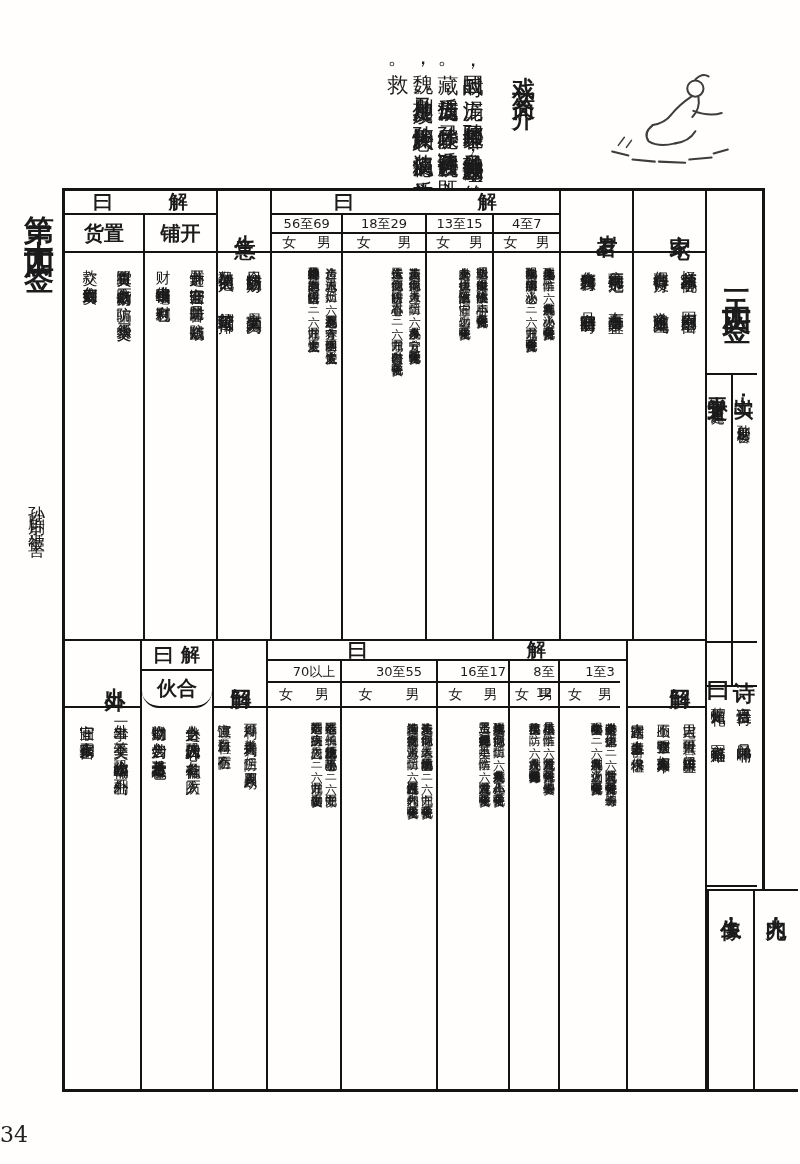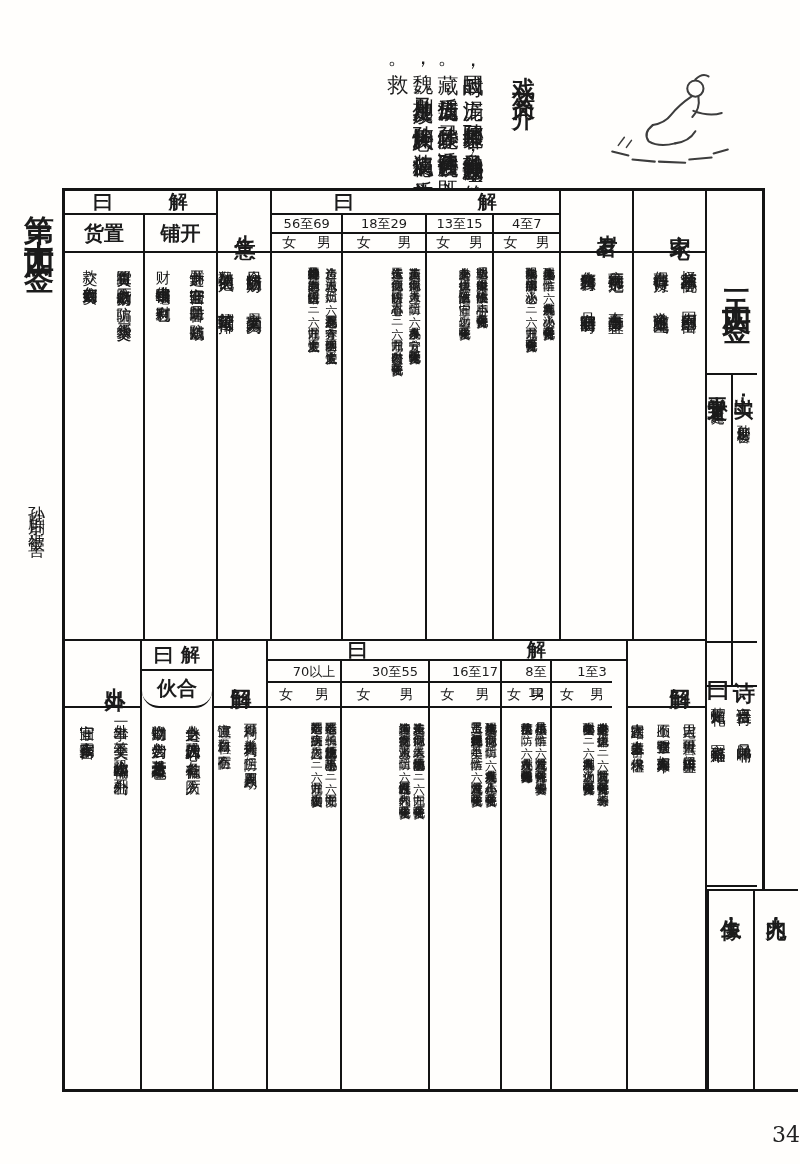--- a/index.html
+++ b/index.html
@@ -80,21 +80,21 @@
     background:#fffefc; border-top:2px solid #141414; border-left:2px solid #141414;
     border-bottom:3px solid #141414; z-index:2; }
   .neizhao > div { width:45px; font-size:21px; font-weight:bold; letter-spacing:2px;
     padding-top:10px; text-align:left; line-height:45px; }
   .neizhao > .divr { border-left:2px solid #141414; }
 
   .watermark { position:absolute; left:545px; top:1012px; width:251px; height:106px;
     background:#ecddb2; z-index:5; text-align:center; line-height:106px;
     font-size:46px; font-weight:bold; letter-spacing:7px; color:#b3933e;
     text-shadow:1px 1px 0 #f6ecca, -1px -1px 0 #d9c584, 0 0 2px #cdb36a; }
-  .pagenum { position:absolute; left:0; right:0; top:1122px; text-align:right;
+  .pagenum { position:absolute; left:0; right:0; top:1122px; text-align:left;
     font-size:22px; font-family:"DejaVu Serif", serif; color:#222; }
 </style>
 </head>
 <body>
 
 <div class="page">
 
   <div class="lm-title v">第三十四签</div>
   <div class="lm-sub v">孙膑刖足被害</div>
 
@@ -263,21 +263,21 @@
               <div class="rng h22">70以上</div>
               <div class="mf h25">
                 <span>女</span>
                 <span>男</span>
               </div>
               <div class="cbody v tiny5">
                 <div>福造老运不旺　虽绵长　但防灾难跌地之厄　早晚上落小心　三　六　九守旧平安</div>
                 <div>妇造老运不旺　防病疾上身　忌入丧门　三　六　九月守旧　夜勿远出平安</div>
               </div>
             </div>
-            <div class="colc bl" style="width:88px">
+            <div class="colc bl" style="width:96px">
               <div class="rng h22">30至55</div>
               <div class="mf h25">
                 <span>女</span>
                 <span>男</span>
               </div>
               <div class="cbody v tiny5">
                 <div>乾造步运未美　似病龙行雨　人虽老练　但防小有平地风波　三　六　九守旧　吓吴爷化吉平安</div>
                 <div>坤造行运未美　签文病龙行雨　人虽贤淑　但防三　六　九月暗疾口舌忍性　内外和气　吓吴爷化吉平安</div>
               </div>
             </div>

